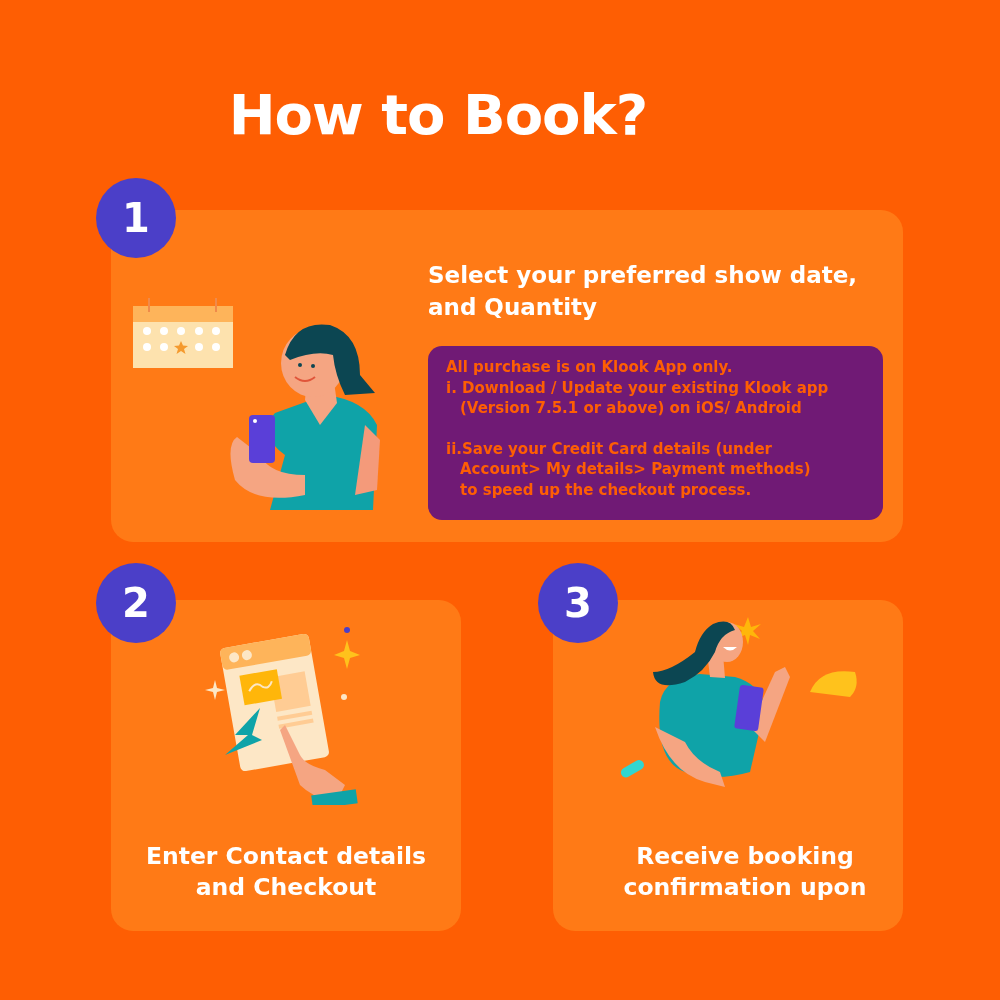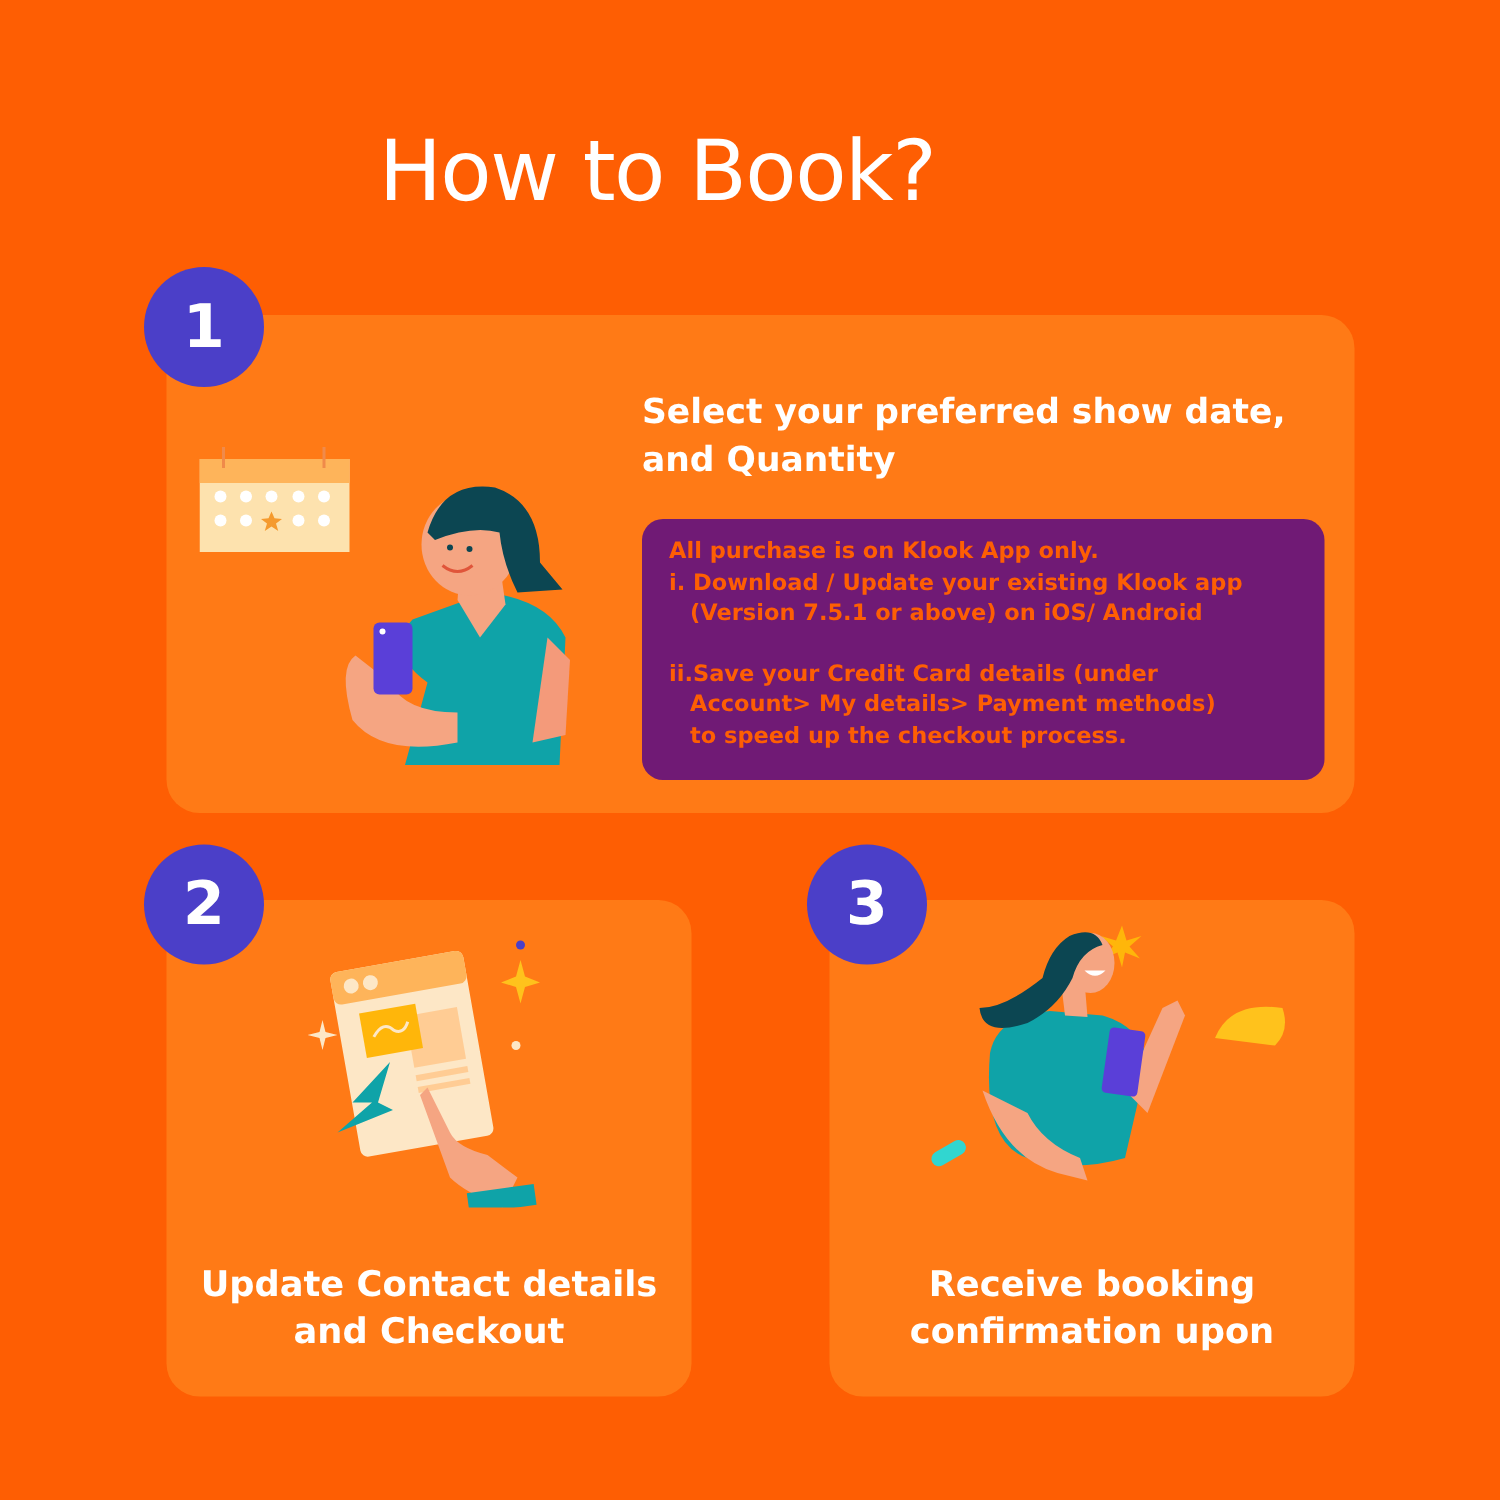--- a/index.html
+++ b/index.html
@@ -1,19 +1,19 @@
 <!DOCTYPE html>
 <html><head>
 <meta charset="utf-8">
 <style>
   html, body { margin:0; padding:0; }
   body { width:1000px; height:1000px; background:#fe5e03; position:relative; overflow:hidden;
          font-family:"DejaVu Sans","Liberation Sans",sans-serif; }
   .title { position:absolute; left:0; top:80px; width:876px; text-align:center; color:#fff;
-           font-weight:normal; font-size:56px; letter-spacing:-1px; line-height:70px; }
+           font-weight:bold; font-size:56px; letter-spacing:-1px; line-height:70px; }
   .card { position:absolute; background:#ff7a16; border-radius:22px; }
   .num { position:absolute; width:80px; height:80px; border-radius:50%; background:#4b3fc8;
          color:#fff; font-weight:bold; font-size:40px; text-align:center; line-height:80px; }
   .step-text { position:absolute; color:#fff; font-weight:bold;margin-top:28px; }
   .note { position:absolute; left:428px; top:346px; width:455px; height:174px; background:#701a75;
           border-radius:14px; color:#fe5e03; font-size:15px; line-height:20.5px; font-weight:bold;
           box-sizing:border-box; padding:11px 18px; }
   .note p { margin:0; }
   .indent { padding-left:14px; }
   .center-text { text-align:center; font-size:23.5px; line-height:31px; }
@@ -93,37 +93,37 @@
     <path d="M52 62 Q60 52 66 60 Q72 64 76 56" stroke="#fde7c6" stroke-width="2" fill="none"></path>
     <rect x="75" y="92" width="35" height="4" fill="#ffcc94"></rect>
       <rect x="75" y="100" width="35" height="4" fill="#ffcc94"></rect>
   </g>
   <polygon points="60,83 35,110 48,110 25,130 62,115 52,110" fill="#0fa3a8"></polygon>
   <path d="M85 100 L100 130 Q105 140 125 145 L145 160 L135 180 Q110 170 100 160 L80 105 Z" fill="#f5a582"></path>
   <rect x="112" y="168" width="45" height="14" fill="#0fa3a8" transform="rotate(-8 130 175)"></rect>
 </svg>
 
 <div class="step-text center-text" style="left:111px;top:813px;width:350px;">
-  <div>Update Contact details</div>
+  <div>Enter Contact details</div>
   <div>and Checkout</div>
 </div>
 
 <div class="card" style="left:553px;top:600px;width:350px;height:331px;"></div>
 <div class="num" style="left:538px;top:563px;">3</div>
 
 <svg style="left:615px;top:612px;" width="250" height="180" viewBox="0 0 250 180">
   <polygon points="133,5 136,15 146,12 138,19 145,27 135,23 133,33 130,23 120,27 127,19 119,12 129,15" fill="#ffb60a"></polygon>
   <path d="M195 80 Q205 55 240 60 Q245 75 235 85 Z" fill="#ffc21c"></path>
   <rect x="5" y="152" width="25" height="10" rx="5" fill="#31d6d0" transform="rotate(-30 17 157)"></rect>
   <path d="M45 90 Q50 65 85 62 L120 65 Q145 72 150 95 L135 160 Q100 170 70 160 Q40 150 45 90 Z" fill="#0fa3a8"></path>
   <path d="M40 115 Q55 160 90 170 L110 175 L105 160 Q80 150 70 130 Z" fill="#f5a582"></path>
   <path d="M135 115 L160 60 L170 55 L175 65 L150 130 Z" fill="#f5a582"></path>
   <rect x="122" y="74" width="24" height="44" rx="3" fill="#5a3fd8" transform="rotate(8 134 96)"></rect>
   <path d="M92 40 L108 42 L110 66 L95 65 Z" fill="#f5a582"></path>
   <ellipse cx="112" cy="30" rx="16" ry="20" fill="#f5a582"></ellipse>
   <path d="M98 12 Q115 5 120 18 Q105 22 100 40 Q90 60 70 70 Q40 80 38 60 Q55 60 80 40 Q85 20 98 12 Z" fill="#0c4652"></path>
   <path d="M108 35 Q115 42 122 35" fill="#fff"></path>
 </svg>
 
-<div class="step-text center-text" style="left:553px;top:813px;width:350px;">
+<div class="step-text center-text" style="left:570px;top:813px;width:350px;">
   <div>Receive booking</div>
   <div>confirmation upon</div>
 </div>
 
 </body></html>

